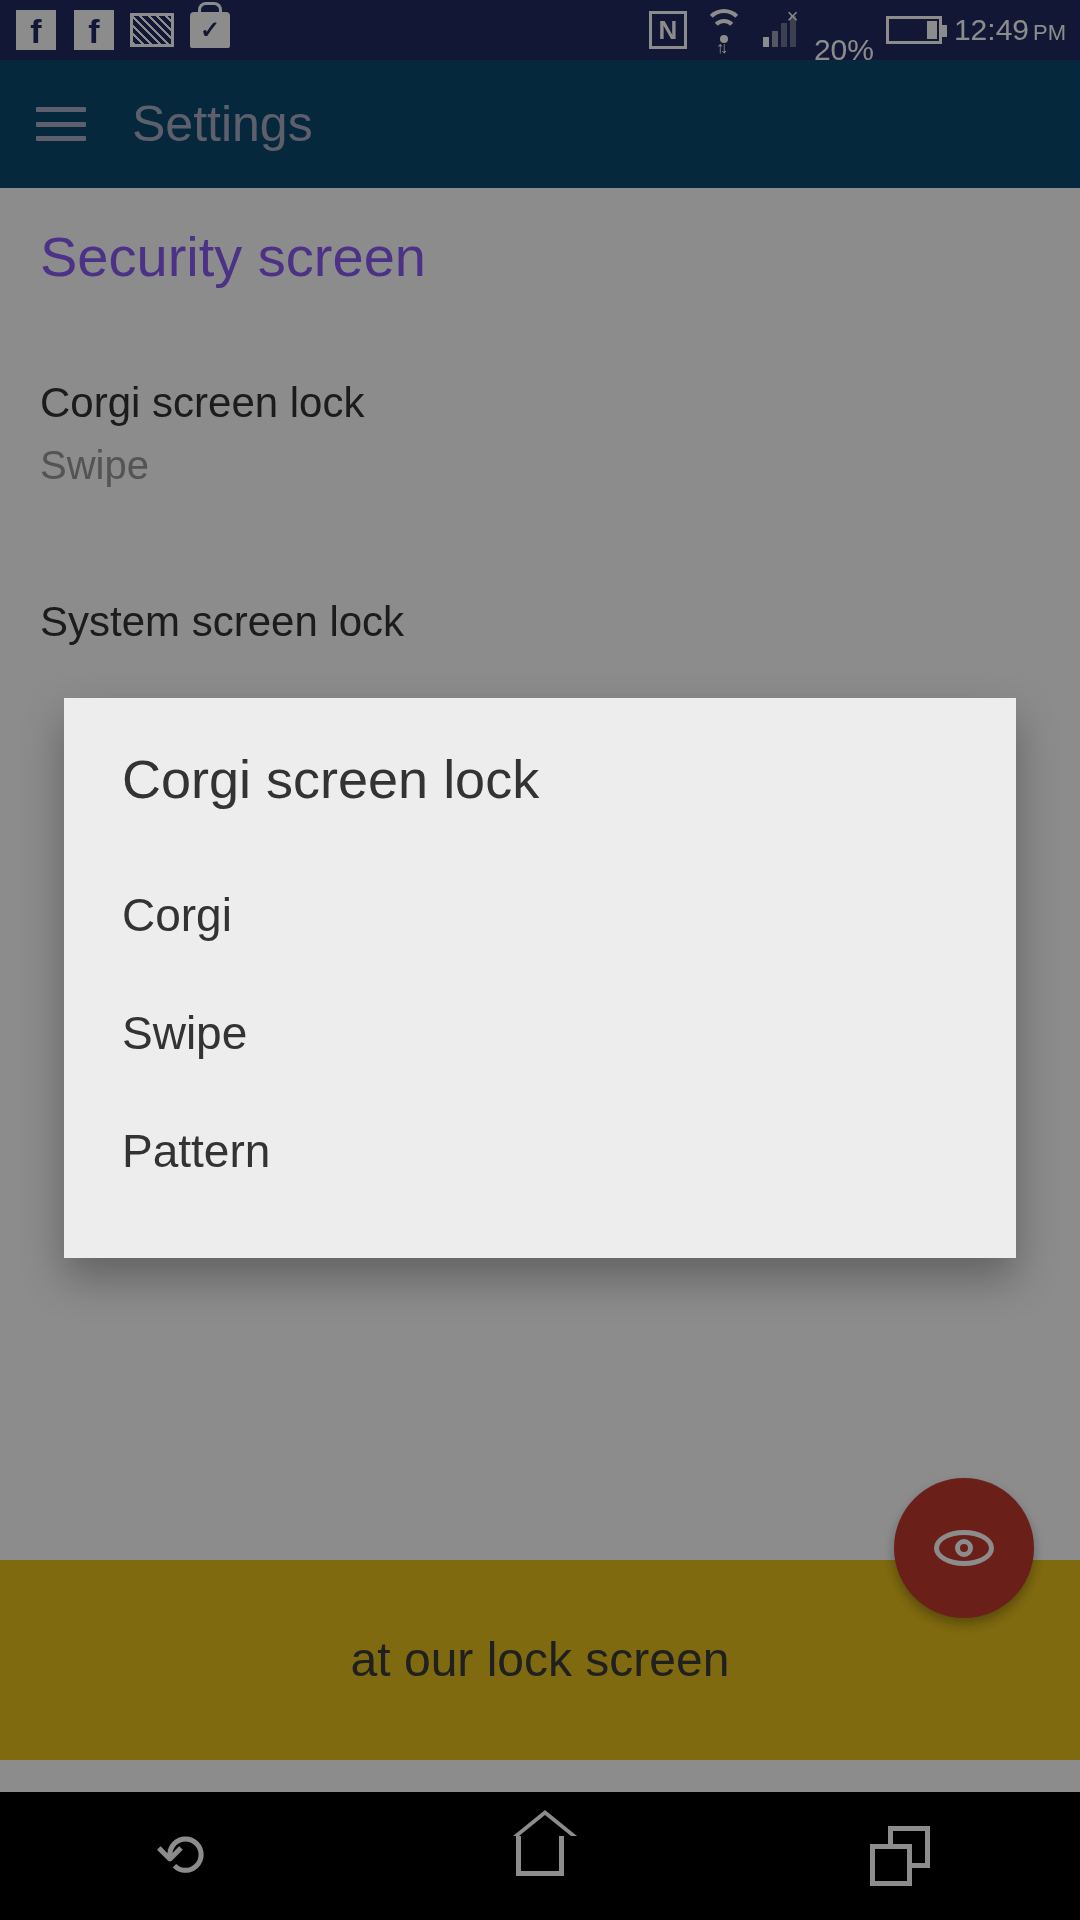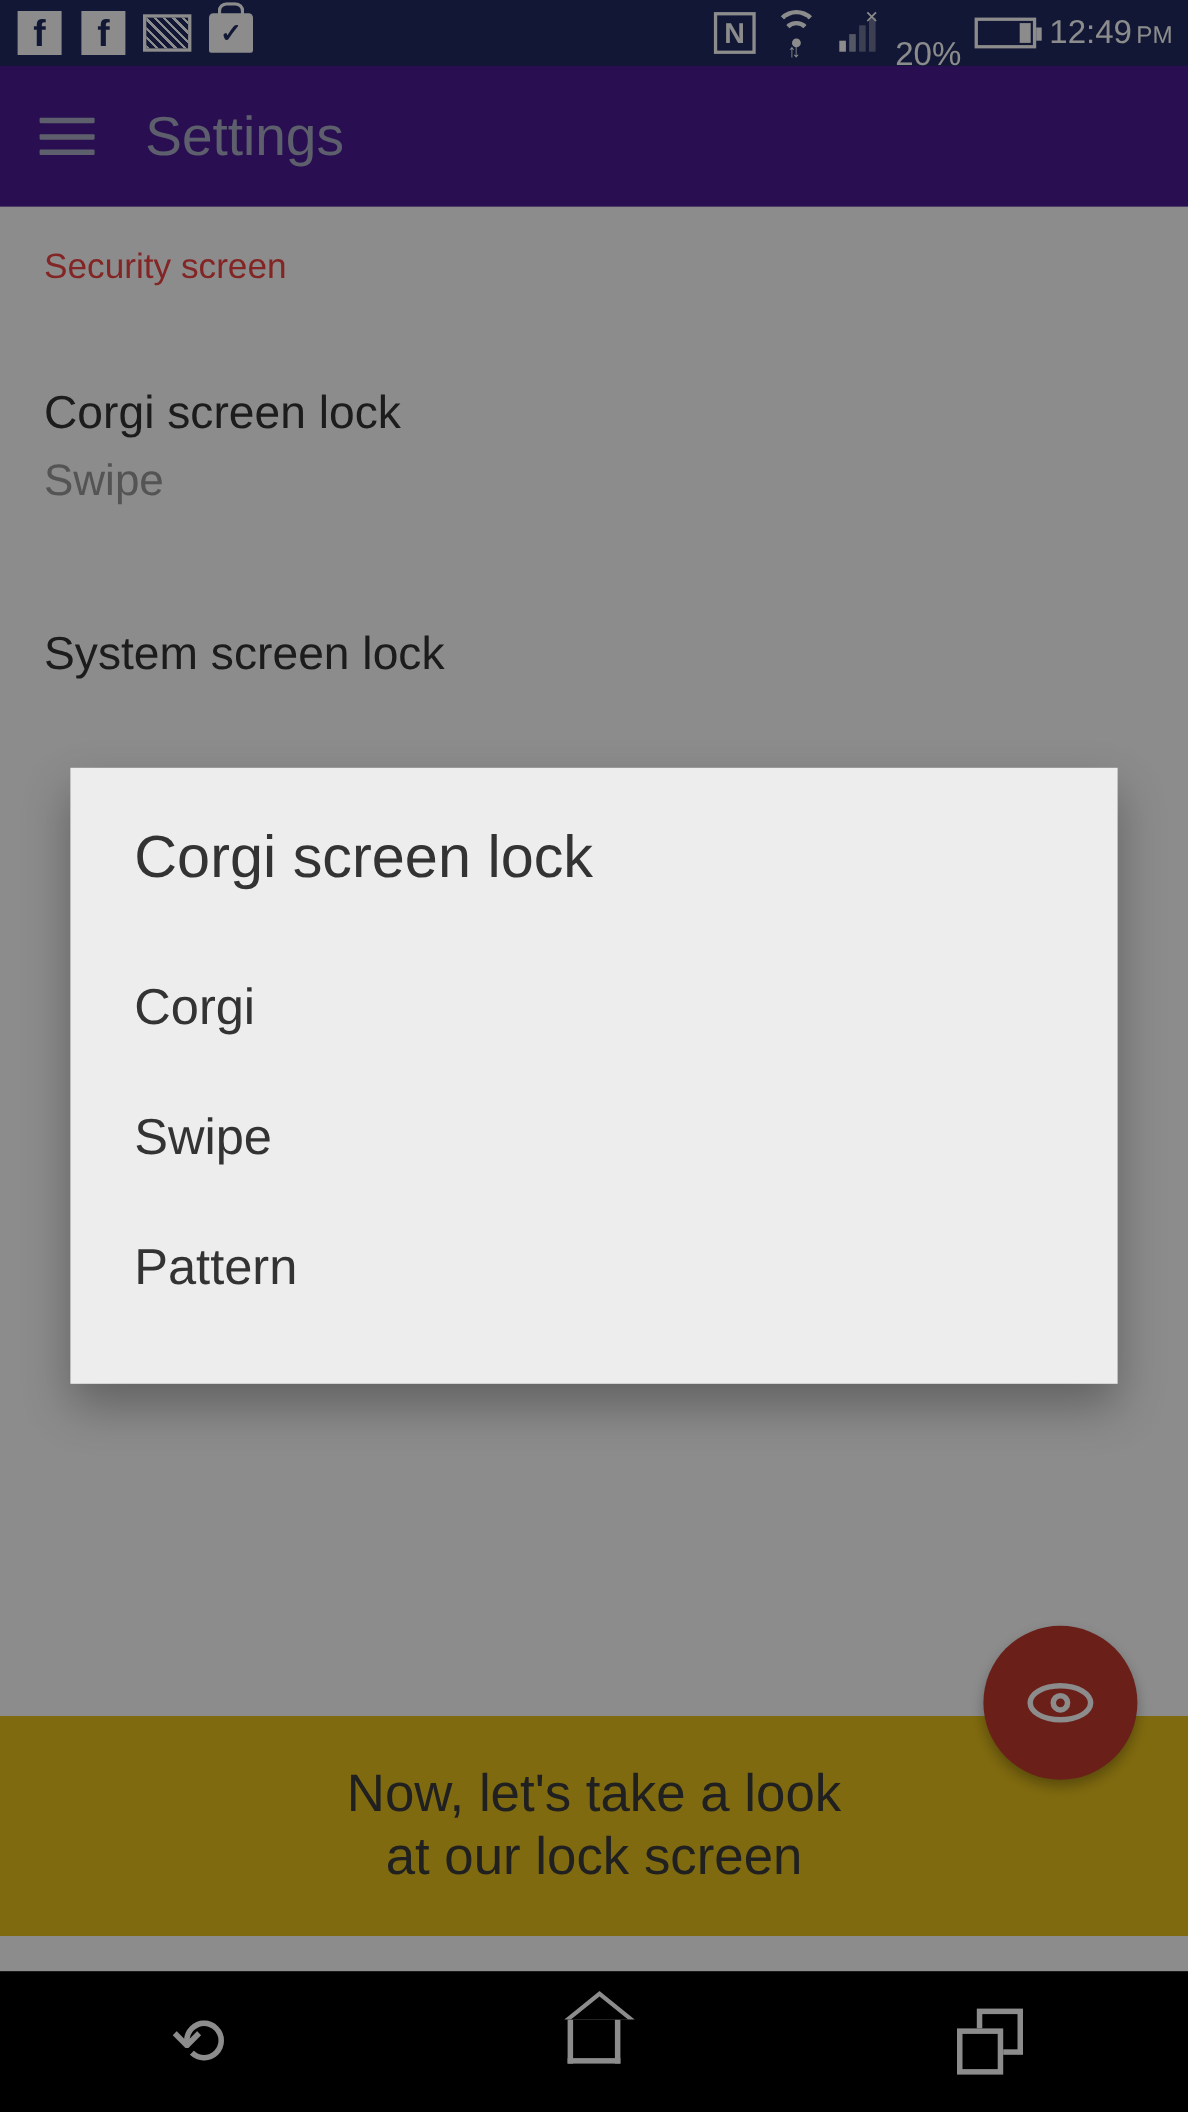--- a/index.html
+++ b/index.html
@@ -30,28 +30,28 @@
     .signal .b4 { height: 31px; }
     .signal .x { position: absolute; top: -8px; right: -2px; font-size: 20px; }
     .pct { font-size: 30px; margin-top: 40px; }
     .batt { width: 56px; height: 28px; border: 3px solid #fff; position: relative; }
     .batt::after { content: ''; position: absolute; right: -8px; top: 6px; width: 5px; height: 12px; background: #fff; }
     .batt .fill { position: absolute; right: 2px; top: 2px; bottom: 2px; width: 10px; background: #fff; }
     .time { font-size: 30px; }
     .time .ampm { font-size: 22px; margin-left: 4px; text-align: right; }
 
     
-    .app-bar { height: 128px; background: #4c1d95; display: flex; align-items: center; padding: 0 36px; gap: 46px; }
+    .app-bar { height: 128px; background: #0c4a6e; display: flex; align-items: center; padding: 0 36px; gap: 46px; }
     .hamburger { width: 50px; height: 34px; display: flex; flex-direction: column; justify-content: space-between; }
     .hamburger div { height: 5px; background: #a9afc5; border-radius: 1px; }
     .app-title { color: #a9afc5; font-size: 50px; font-weight: 300; }
 
     
     .content { padding: 36px 40px 0; height: 1544px; background: #fff; }
-    .section-label { color: #ef4444; font-size: 32px; font-weight: 300; margin-bottom: 90px; }
+    .section-label { color: #8b5cf6; font-size: 56px; font-weight: 300; margin-bottom: 90px; }
     .item { margin-bottom: 110px; }
     .item-title { font-size: 42px; color: #333; font-weight: 300; margin-bottom: 16px; }
     .item-sub { font-size: 40px; color: #999; font-weight: 300; }
 
     
     .cta-band { position: absolute; left: 0; right: 0; top: 1560px; height: 200px; background: #e9c21d; display: flex; flex-direction: column; align-items: center; justify-content: center; }
     .cta-band div { font-size: 48px; color: #3b3b3b; font-weight: 300; line-height: 1.2; }
 
     
     .fab { position: absolute; width: 140px; height: 140px; border-radius: 50%; background: #c13a2f; right: 46px; top: 1478px; display: flex; align-items: center; justify-content: center; box-shadow: 0 6px 12px rgba(0,0,0,0.3); }
@@ -140,21 +140,20 @@
     <div class="item-title">Corgi screen lock</div>
     <div class="item-sub">Swipe</div>
   </div>
 
   <div class="item">
     <div class="item-title">System screen lock</div>
   </div>
 </div>
 
 <div class="cta-band">
-  <div>Now, let's take a look</div>
   <div>at our lock screen</div>
 </div>
 
 <div class="fab">
   <div class="eye">
       <div class="pupil"></div>
     </div>
 </div>
 
 <div class="nav-bar">

